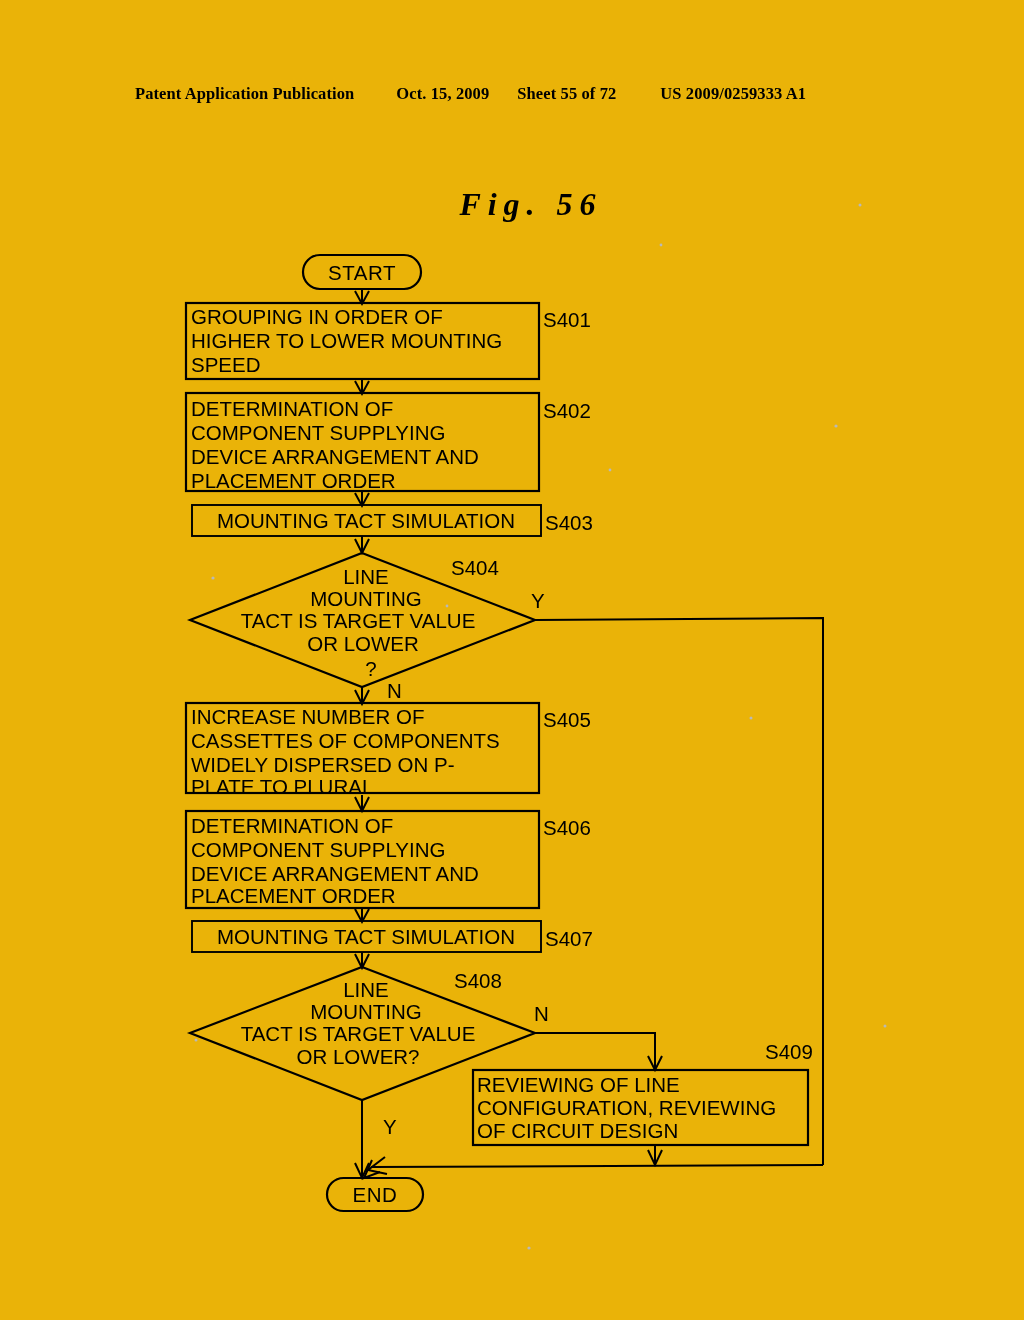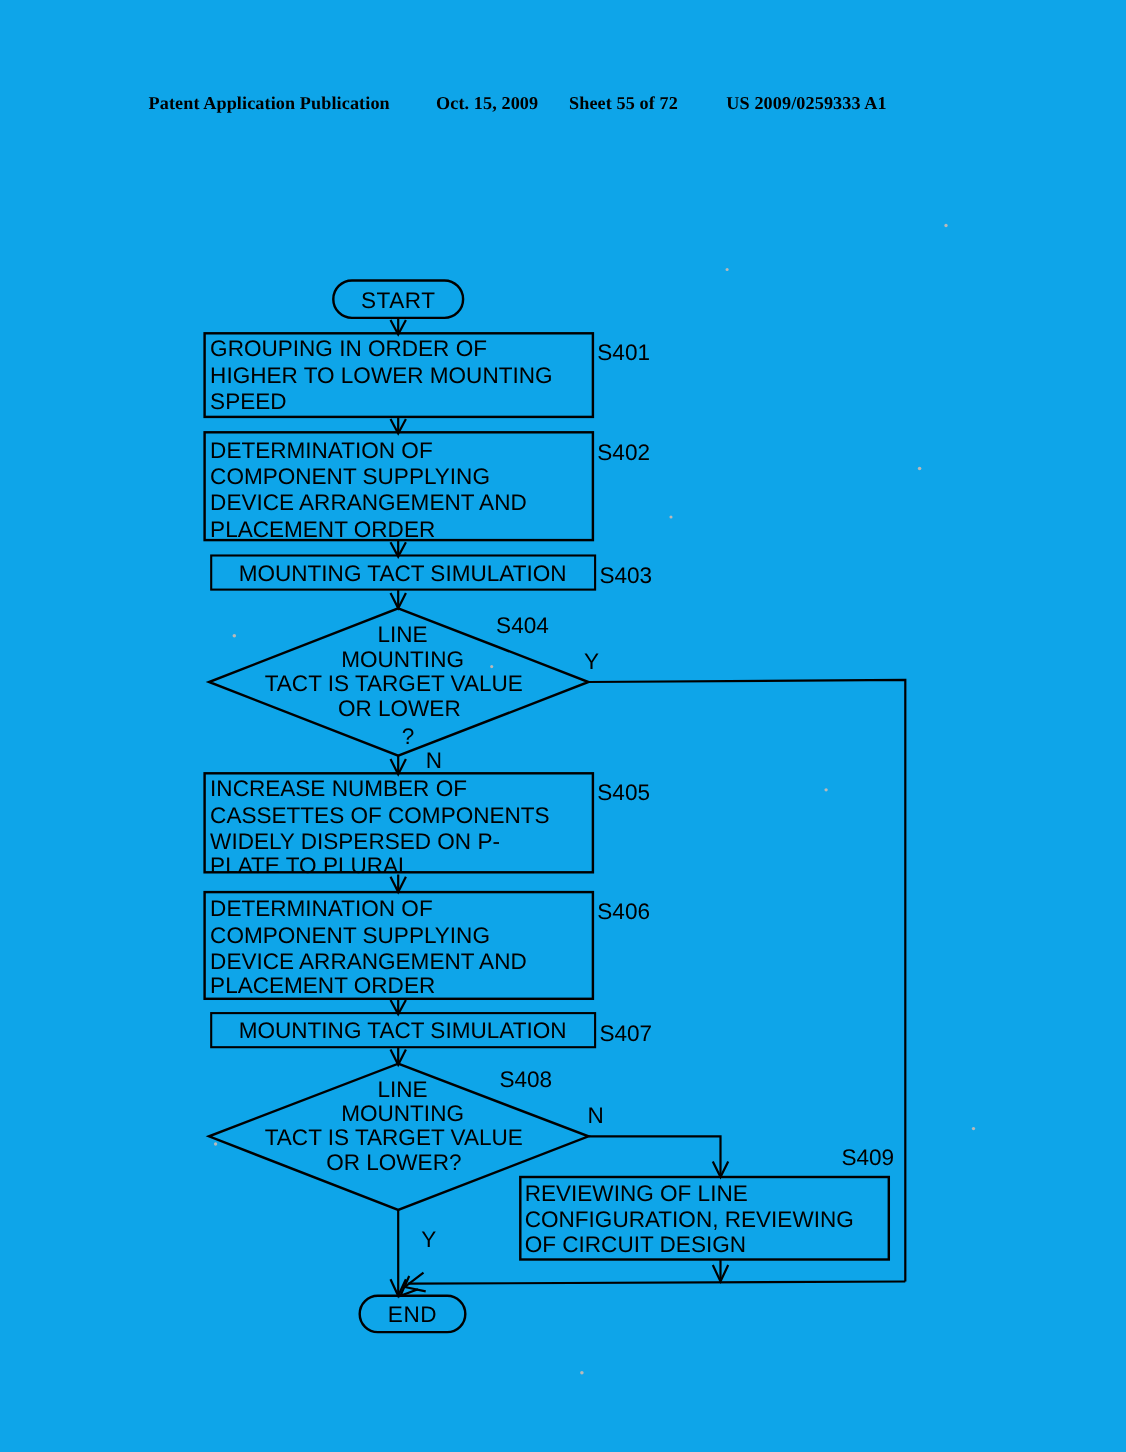--- a/index.html
+++ b/index.html
@@ -11,21 +11,21 @@
     width: 1024px;
     height: 1320px;
     position: relative;
     font-family: "Liberation Sans", sans-serif;
     color: #000000;
     overflow: hidden;
   }
   .page {
     position: absolute;
     inset: 0;
-    background: #0ea5e9;
+    background: #eab308;
   }
   
   .pat-header {
     position: absolute;
     top: 84px;
     left: 135px;
     width: 760px;
     height: 24px;
     display: flex;
     align-items: baseline;
@@ -97,20 +97,21 @@
 
 <div class="page">
 
   <div class="pat-header">
     <span class="h-pub">Patent Application Publication</span>
     <span class="h-date">Oct. 15, 2009</span>
     <span class="h-sheet">Sheet 55 of 72</span>
     <span class="h-num">US 2009/0259333 A1</span>
   </div>
 
+  <div class="fig-title">Fig. 56</div>
 
   <svg id="flow" width="1024" height="1320" viewBox="0 0 1024 1320">
 
     <g>
       <rect class="shape" x="303" y="255" width="118" height="34" rx="17" ry="17"></rect>
       <text class="termtext" x="362" y="280" text-anchor="middle">START</text>
     </g>
 
     <g>
       <path class="conn" d="M362,289 L362,303"></path>

